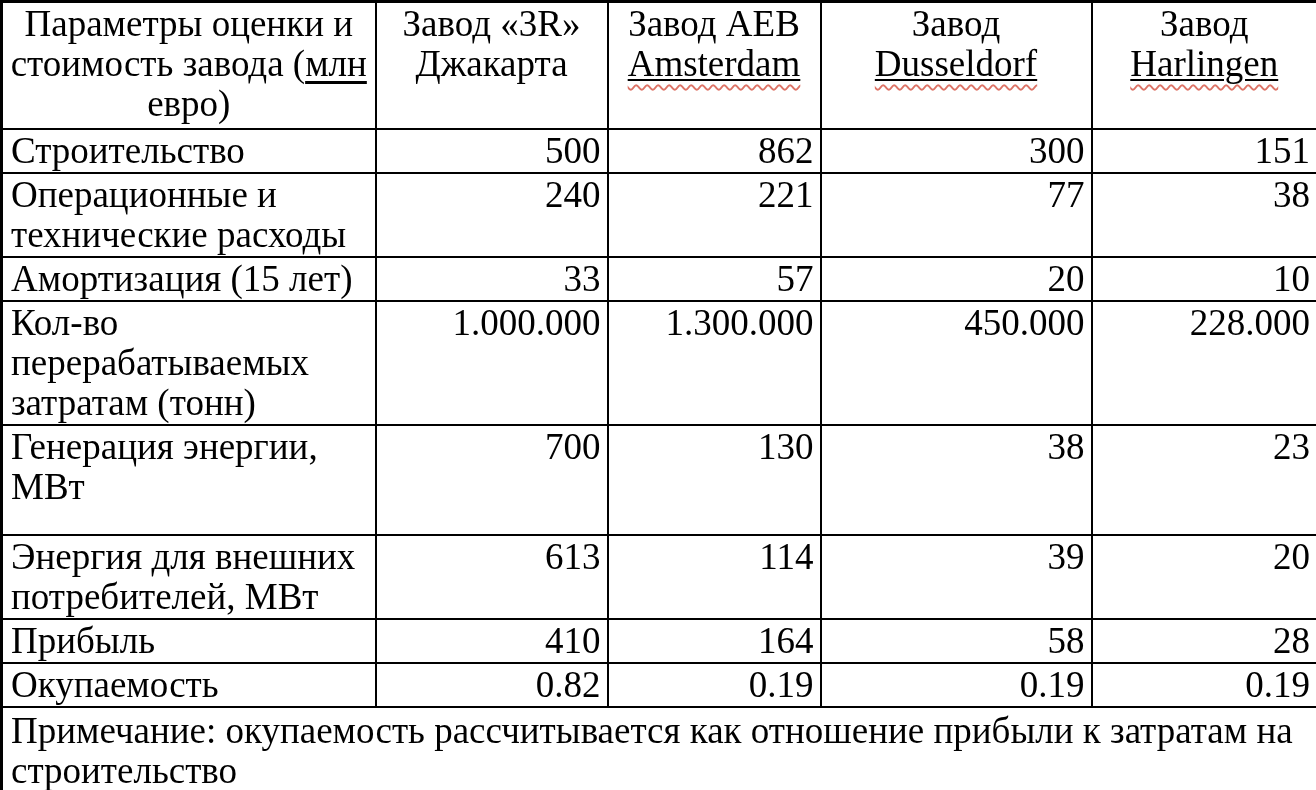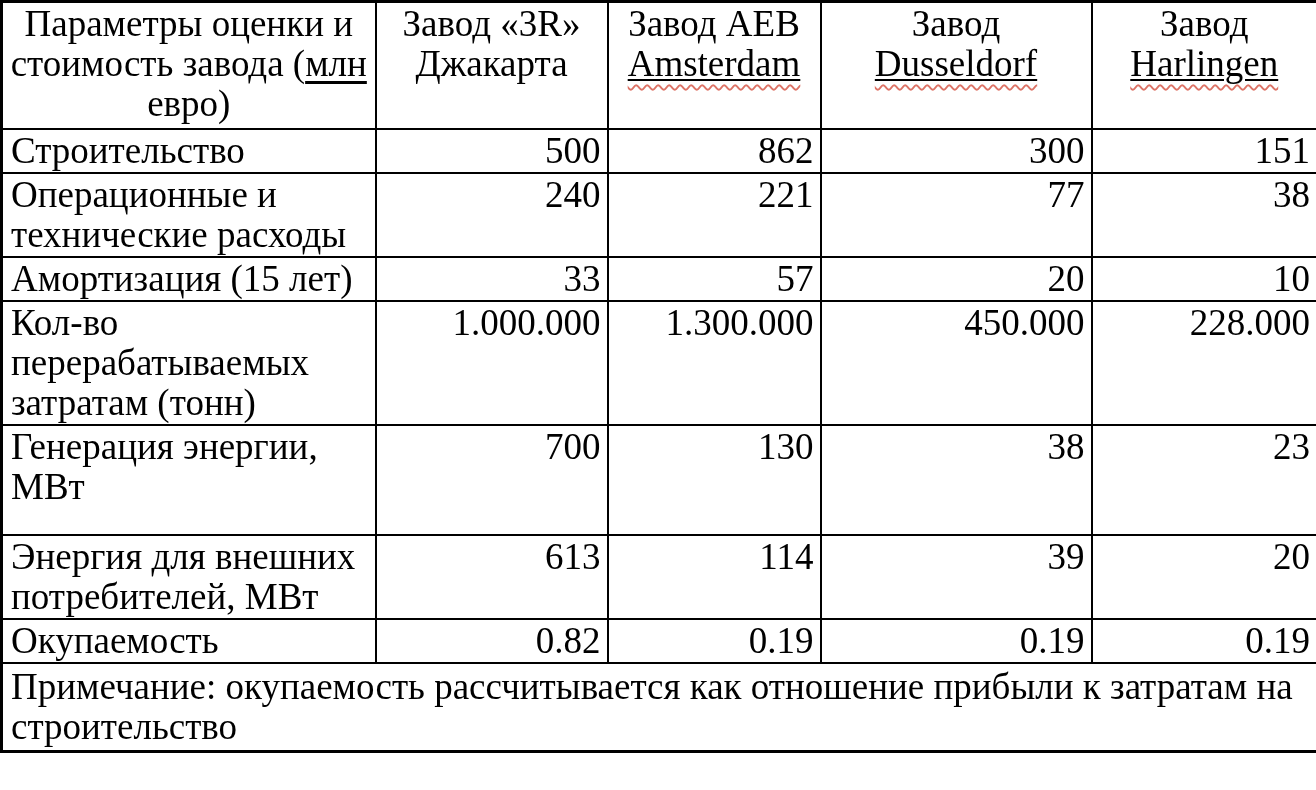--- a/index.html
+++ b/index.html
@@ -160,20 +160,27 @@
 
       <tr style="height:65px">
         <td class="cell-label">Энергия для внешних
 потребителей, МВт</td>
         <td class="cell-num">613</td>
         <td class="cell-num">114</td>
         <td class="cell-num">39</td>
         <td class="cell-num">20</td>
       </tr>
 
+      <tr style="height:40px">
+        <td class="cell-label">Прибыль</td>
+        <td class="cell-num">410</td>
+        <td class="cell-num">164</td>
+        <td class="cell-num">58</td>
+        <td class="cell-num">28</td>
+      </tr>
 
       <tr style="height:40px">
         <td class="cell-label">Окупаемость</td>
         <td class="cell-num">0.82</td>
         <td class="cell-num">0.19</td>
         <td class="cell-num">0.19</td>
         <td class="cell-num">0.19</td>
       </tr>
 
       <tr style="height:80px">

